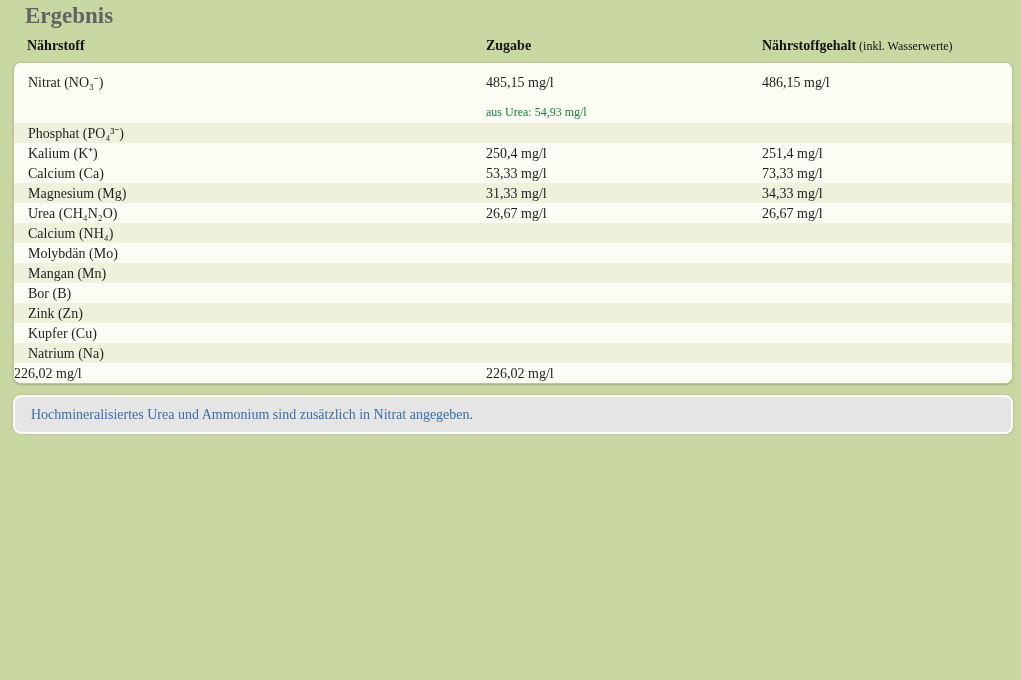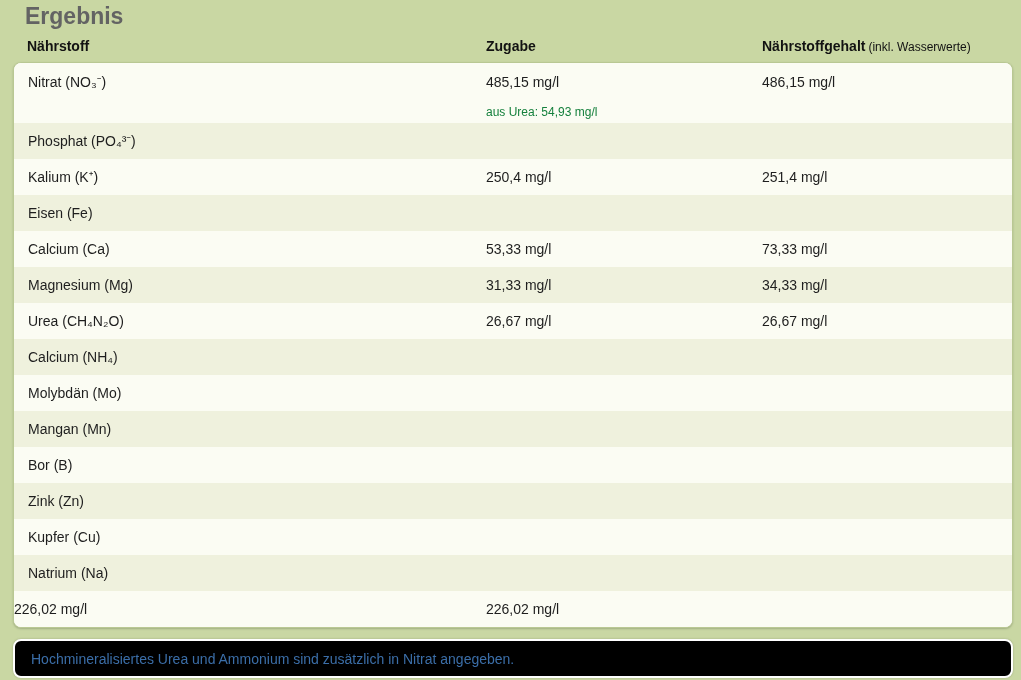--- a/index.html
+++ b/index.html
@@ -2,21 +2,21 @@
 <html><head>
 <meta charset="utf-8">
 <style>
   html, body { margin: 0; padding: 0; }
   body { background: #c9d7a3; }
   .page {
     position: relative;
     width: 1021px;
     height: 680px;
     background: #c9d7a3;
-    font-family: Liberation Sans, sans-serif;
+    font-family: Liberation Serif, serif;
     overflow: hidden;
   }
   .title {
     margin: 0;
     padding: 2px 0 0 25px;
     font-size: 23px;
     line-height: 28px;
     font-weight: bold;
     color: #636363;
   }
@@ -46,21 +46,21 @@
     background: #fbfcf3;
     border: 1px solid #b9c893;
     border-radius: 8px;
     overflow: hidden;
     box-shadow: 0 1px 2px rgba(90, 100, 70, 0.35);
   }
   .row {
     display: grid;
     grid-template-columns: 472px 276px auto;
     align-items: center;
-    height: 36px;
+    height: 20px;
     background: #fbfcf3;
   }
   .row.alt { background: #eff1dd; }
   .row.tall { height: 60px; align-items: start; }
   .row.tall .cell { padding-top: 11px; }
   .cell {
     font-size: 14px;
     line-height: 17px;
     color: #1e1e1e;
     white-space: nowrap;
@@ -70,21 +70,21 @@
     font-size: 12px;
     line-height: 14px;
     margin-top: 14px;
     color: #15803d;
   }
   .note {
     margin: 11px 0 0 13px;
     width: 1000px;
     height: 39px;
     box-sizing: border-box;
-    background: #000000;
+    background: #e5e5e5;
     border: 2px solid #ffffff;
     border-radius: 8px;
     display: flex;
     align-items: center;
     padding-left: 16px;
     box-shadow: 0 0 2px rgba(100, 110, 80, 0.45);
   }
   .note-text {
     font-size: 14px;
     color: #3b6ea8;
@@ -122,27 +122,20 @@
         </div>
         <div class="cell"></div>
       </div>
       <div class="row">
         <div class="cell name">Kalium (K⁺)</div>
         <div class="cell">
           <div>250,4 mg/l</div>
         </div>
         <div class="cell">251,4 mg/l</div>
       </div>
-      <div class="row alt">
-        <div class="cell name">Eisen (Fe)</div>
-        <div class="cell">
-          <div></div>
-        </div>
-        <div class="cell"></div>
-      </div>
       <div class="row">
         <div class="cell name">Calcium (Ca)</div>
         <div class="cell">
           <div>53,33 mg/l</div>
         </div>
         <div class="cell">73,33 mg/l</div>
       </div>
       <div class="row alt">
         <div class="cell name">Magnesium (Mg)</div>
         <div class="cell">

